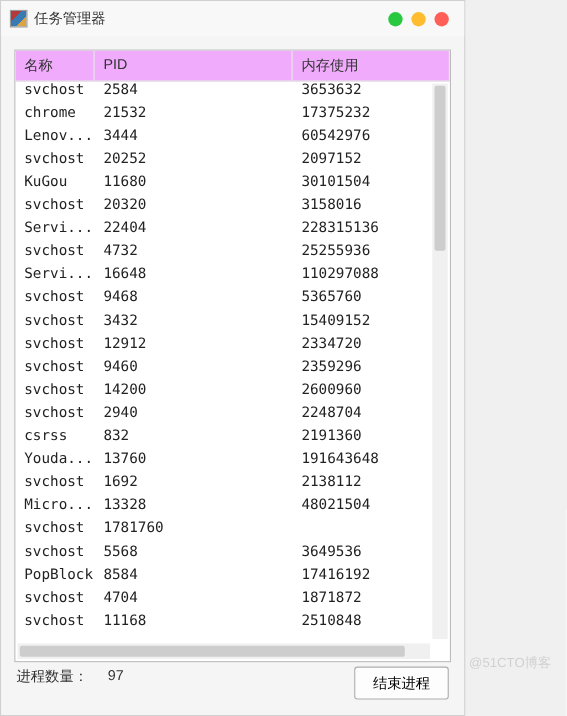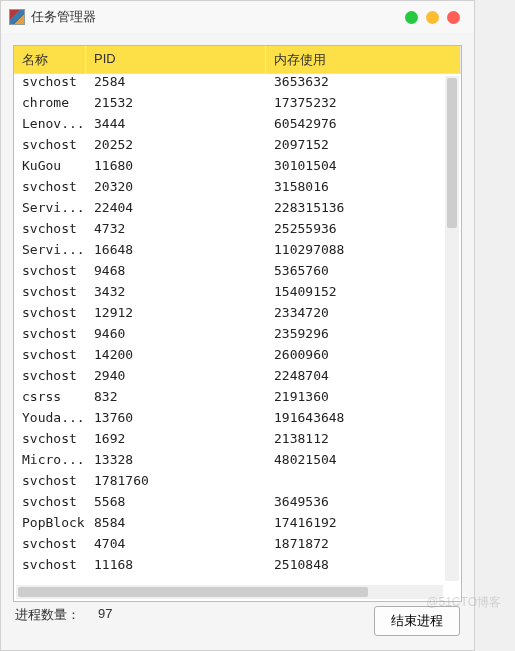--- a/index.html
+++ b/index.html
@@ -9,21 +9,21 @@
     }
     body {
       font-family: "Microsoft YaHei", "SimSun", Arial, sans-serif;
       font-size: 13px;
       background: #f0f0f0;
       width: 515px;
       height: 651px;
       overflow: hidden;
     }
     .window {
-      width: 475px;
+      width: 423px;
       height: 651px;
       background: #f5f5f5;
       border: 1px solid #d0d0d0;
       display: flex;
       flex-direction: column;
     }
     .titlebar {
       height: 32px;
       display: flex;
       align-items: center;
@@ -67,21 +67,21 @@
       flex: 1;
       border: 1px solid #bcbcbc;
       background: #ffffff;
       display: flex;
       flex-direction: column;
       overflow: hidden;
       position: relative;
     }
     .listview-header {
       display: flex;
-      background: #fde047;
+      background: #f0abfc;
       border-bottom: 1px solid #e0e0e0;
       height: 28px;
       flex-shrink: 0;
     }
     .listview-header-cell {
       padding: 5px 8px;
       color: #333;
       border-right: 1px solid #e8e8e8;
       font-size: 13px;
     }

